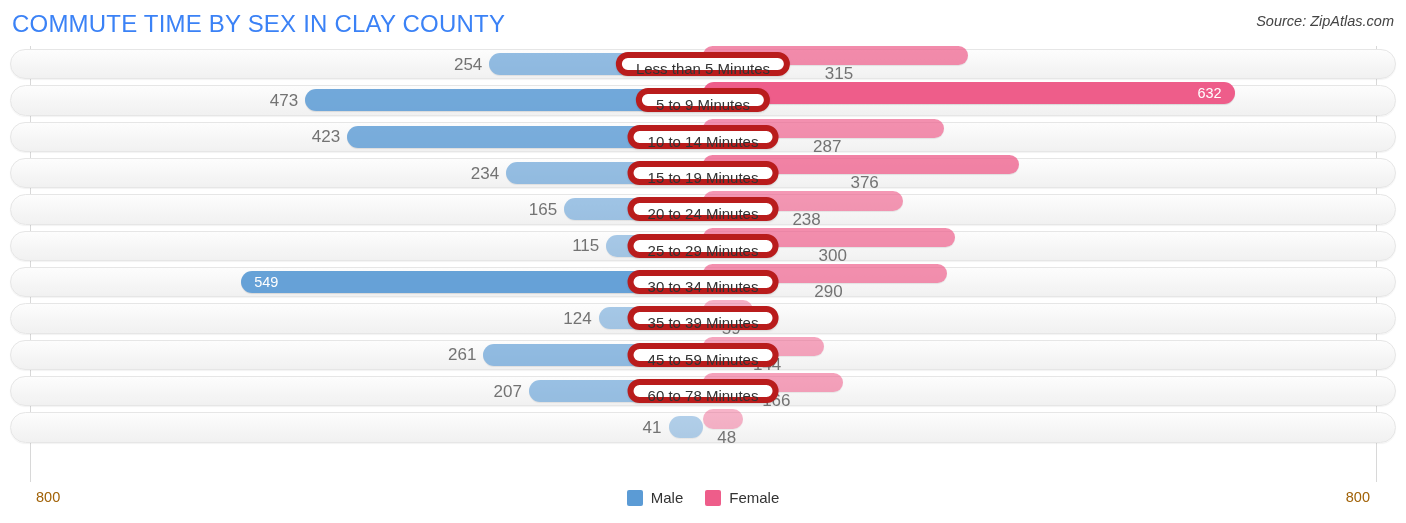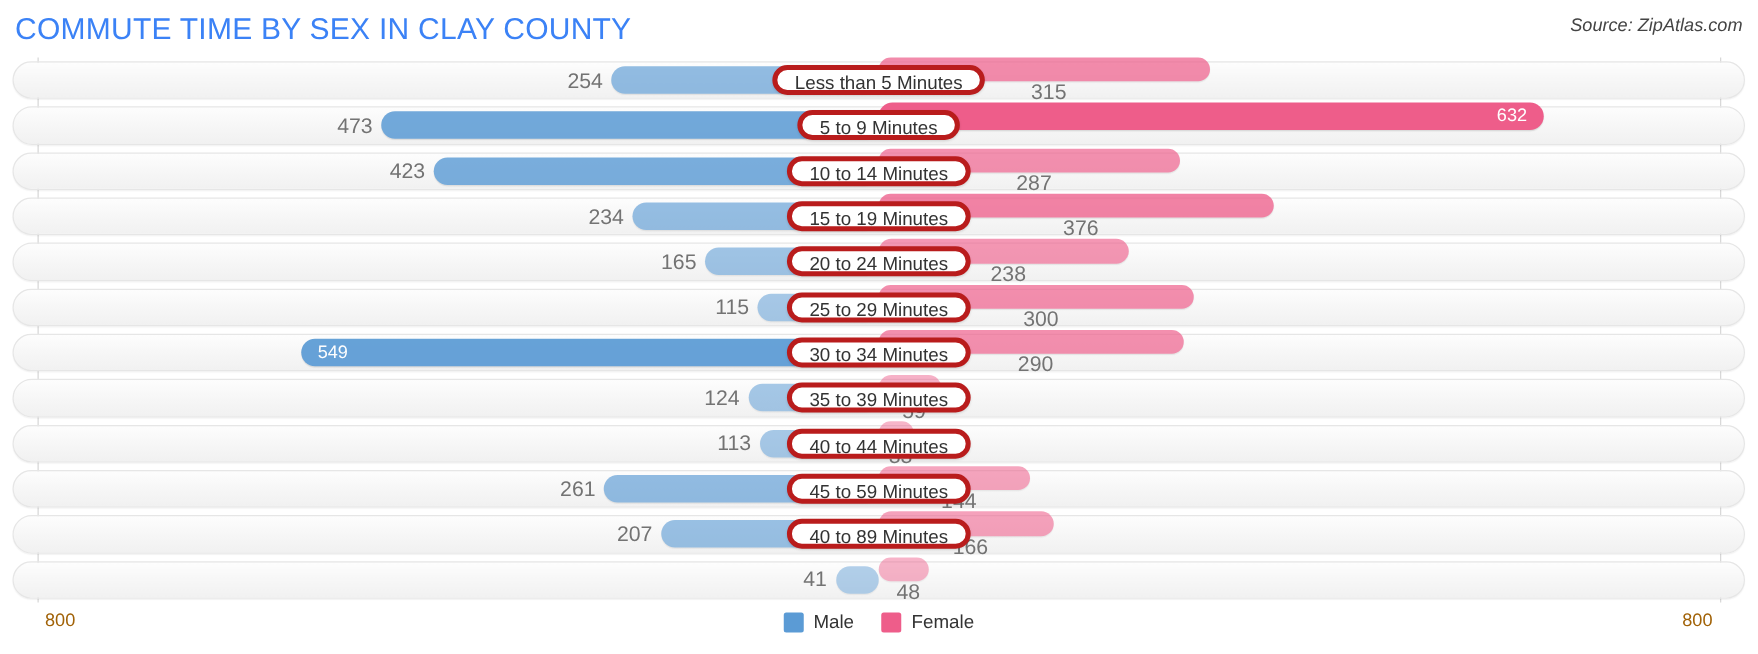--- a/index.html
+++ b/index.html
@@ -129,21 +129,21 @@
   .val.inside.male   { left: 13px; }
   .val.inside.female { right: 13px; }
 
   
   .cat-pill {
     position: absolute;
     left: 50%;
     top: 50%;
     transform: translate(-50%,-50%);
     background: #ffffff;
-    border: 4px solid #b91c1c;
+    border: 6px solid #b91c1c;
     border-radius: 13px;
     height: 24px;
     line-height: 22px;
     padding: 0 14px;
     font-size: 15px;
     color: #333333;
     white-space: nowrap;
     box-shadow: 0 1px 2px rgba(0,0,0,.13);
     z-index: 3;
     box-sizing: border-box;
@@ -296,52 +296,40 @@
         </div>
         <div class="bar-wrap female">
           <div class="bar female" style="width: 49.6337px; opacity: 0.474146;"></div>
           <span class="val outside-right">59</span>
         </div>
         <div class="cat-pill">35 to 39 Minutes</div>
       </div>
       <div class="row">
         <div class="track"></div>
         <div class="bar-wrap male">
-          <div class="bar male" style="width: 95.0613px; opacity: 0.523703;"></div>
-          <span class="val outside-left">113</span>
-        </div>
-        <div class="bar-wrap female">
-          <div class="bar female" style="width: 27.7613px; opacity: 0.450285;"></div>
-          <span class="val outside-right">33</span>
-        </div>
-        <div class="cat-pill">40 to 44 Minutes</div>
-      </div>
-      <div class="row">
-        <div class="track"></div>
-        <div class="bar-wrap male">
           <div class="bar male" style="width: 219.566px; opacity: 0.659525;"></div>
           <span class="val outside-left">261</span>
         </div>
         <div class="bar-wrap female">
           <div class="bar female" style="width: 121.14px; opacity: 0.552152;"></div>
           <span class="val outside-right">144</span>
         </div>
         <div class="cat-pill">45 to 59 Minutes</div>
       </div>
       <div class="row">
         <div class="track"></div>
         <div class="bar-wrap male">
           <div class="bar male" style="width: 174.139px; opacity: 0.609968;"></div>
           <span class="val outside-left">207</span>
         </div>
         <div class="bar-wrap female">
           <div class="bar female" style="width: 139.648px; opacity: 0.572342;"></div>
           <span class="val outside-right">166</span>
         </div>
-        <div class="cat-pill">40 to 89 Minutes</div>
+        <div class="cat-pill">60 to 78 Minutes</div>
       </div>
       <div class="row">
         <div class="track"></div>
         <div class="bar-wrap male">
           <div class="bar male" style="width: 34.4913px; opacity: 0.457627;"></div>
           <span class="val outside-left">41</span>
         </div>
         <div class="bar-wrap female">
           <div class="bar female" style="width: 40.38px; opacity: 0.464051;"></div>
           <span class="val outside-right">48</span>

